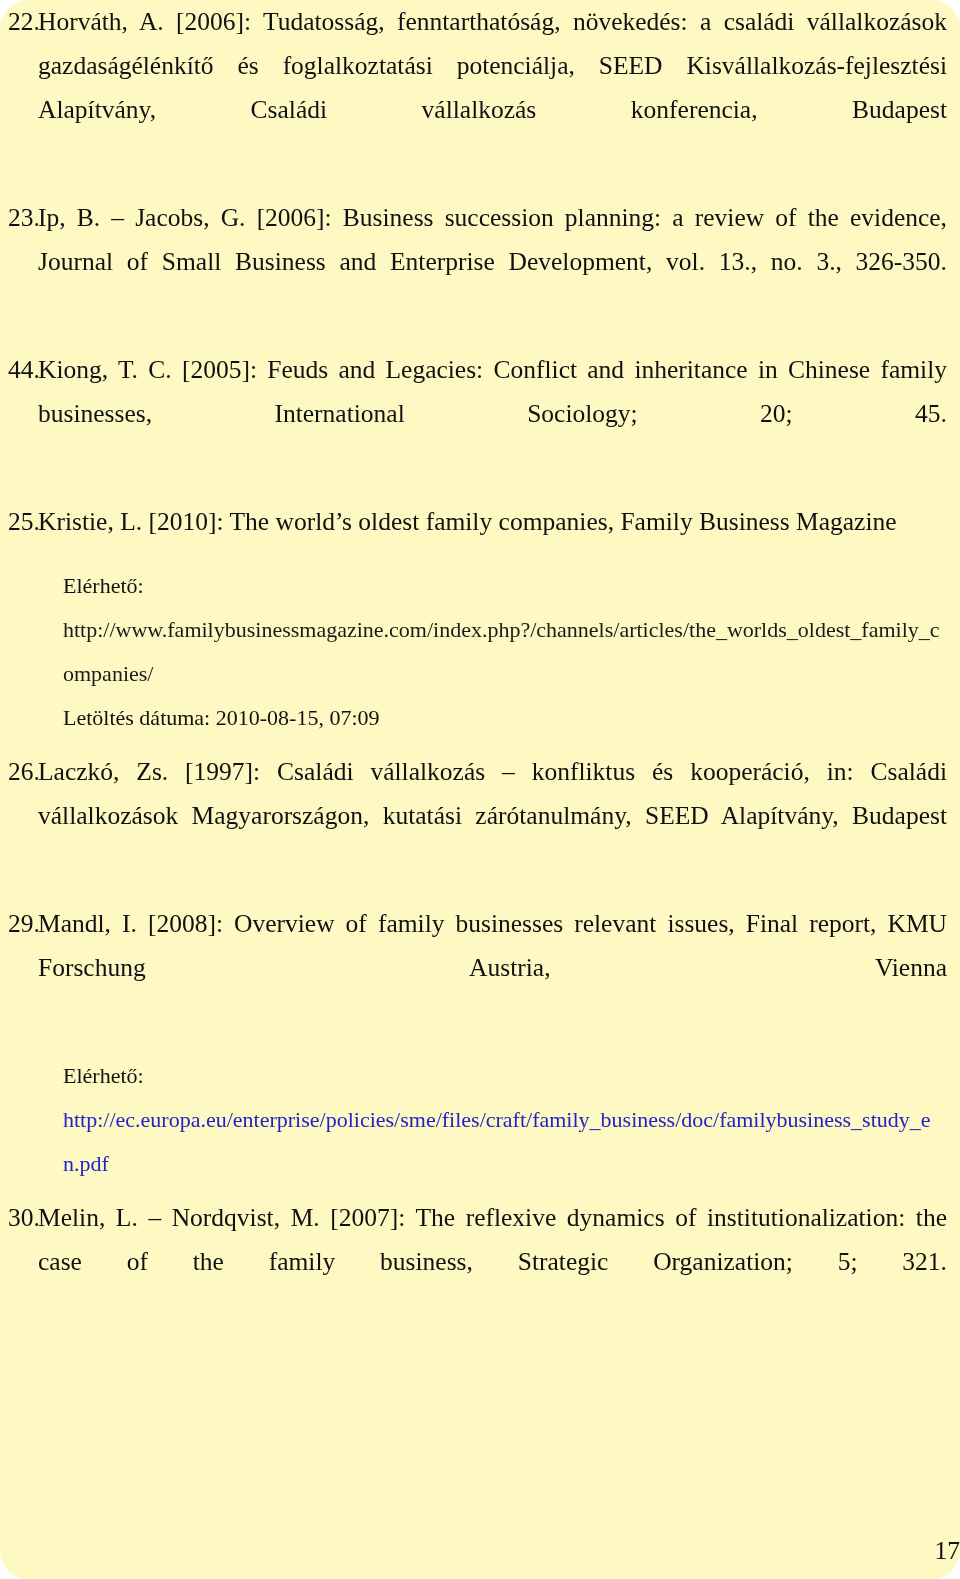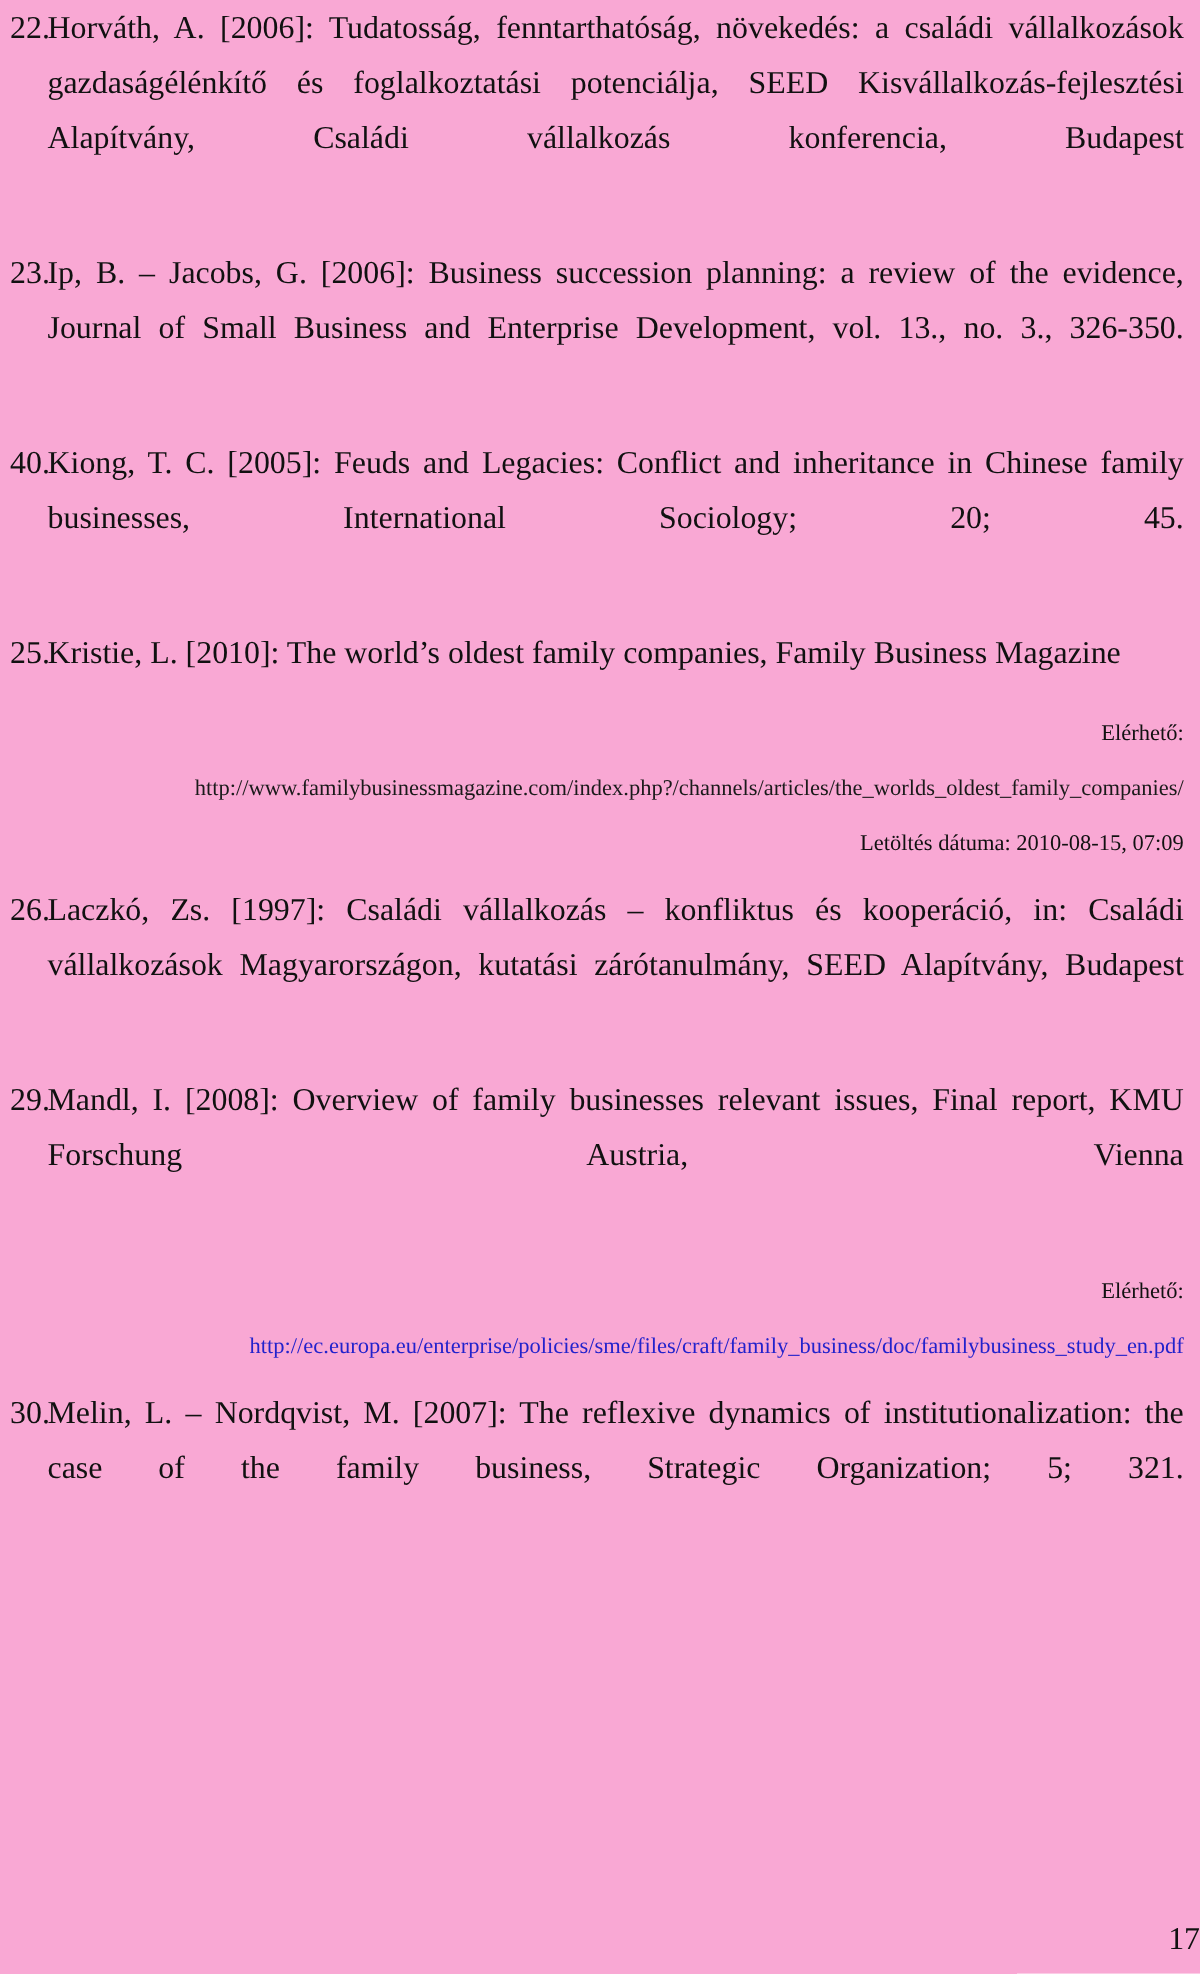--- a/index.html
+++ b/index.html
@@ -4,25 +4,26 @@
 <style>
   html, body {
     margin: 0;
     padding: 0;
     background: #ffffff;
   }
   .page {
     position: relative;
     width: 960px;
     height: 1579px;
-    background: #f9a8d4;
+    background: #fef9c3;
     font-family: "Liberation Serif", "DejaVu Serif", serif;
     color: #111111;
     overflow: hidden;
     box-sizing: border-box;
+    border-radius: 28px;
   }
   .refs {
     position: absolute;
     left: 0;
     top: 0;
     width: 960px;
   }
   .ref {
     position: relative;
     padding-left: 38px;
@@ -54,23 +55,23 @@
   }
   .nojust {
     text-align: left;
   }
   .nojust .body::after {
     content: none;
   }
   .sub {
     padding-left: 63px;
     padding-right: 13px;
-    font-size: 18px;
+    font-size: 22px;
     line-height: 44px;
-    text-align: right;
+    text-align: left;
     margin: 0;
     word-break: break-all;
   }
   .sub-block {
     margin: 0;
   }
   a.url, .url {
     word-break: break-all;
     cursor: pointer;
   }
@@ -103,21 +104,21 @@
       <span class="num">22.</span>
       <span class="body">Horváth, A. [2006]: Tudatosság, fenntarthatóság, növekedés: a családi vállalkozások gazdaságélénkítő és foglalkoztatási potenciálja, SEED Kisvállalkozás-fejlesztési Alapítvány, Családi vállalkozás konferencia, Budapest</span>
     </div>
 
     <div class="ref">
       <span class="num">23.</span>
       <span class="body">Ip, B. – Jacobs, G. [2006]: Business succession planning: a review of the evidence, Journal of Small Business and Enterprise Development, vol. 13., no. 3., 326-350.</span>
     </div>
 
     <div class="ref">
-      <span class="num">40.</span>
+      <span class="num">44.</span>
       <span class="body">Kiong, T. C. [2005]: Feuds and Legacies: Conflict and inheritance in Chinese family businesses, International Sociology; 20; 45.</span>
     </div>
 
     <div class="ref nojust">
       <span class="num">25.</span>
       <span class="body">Kristie, L. [2010]: The world’s oldest family companies, Family Business Magazine</span>
     </div>
     <div class="sub-block">
       <div class="sub">Elérhető:</div>
       <div class="sub"><span class="url url-dark">http://www.familybusinessmagazine.com/index.php?/channels/articles/the_worlds_oldest_family_companies/</span></div>

